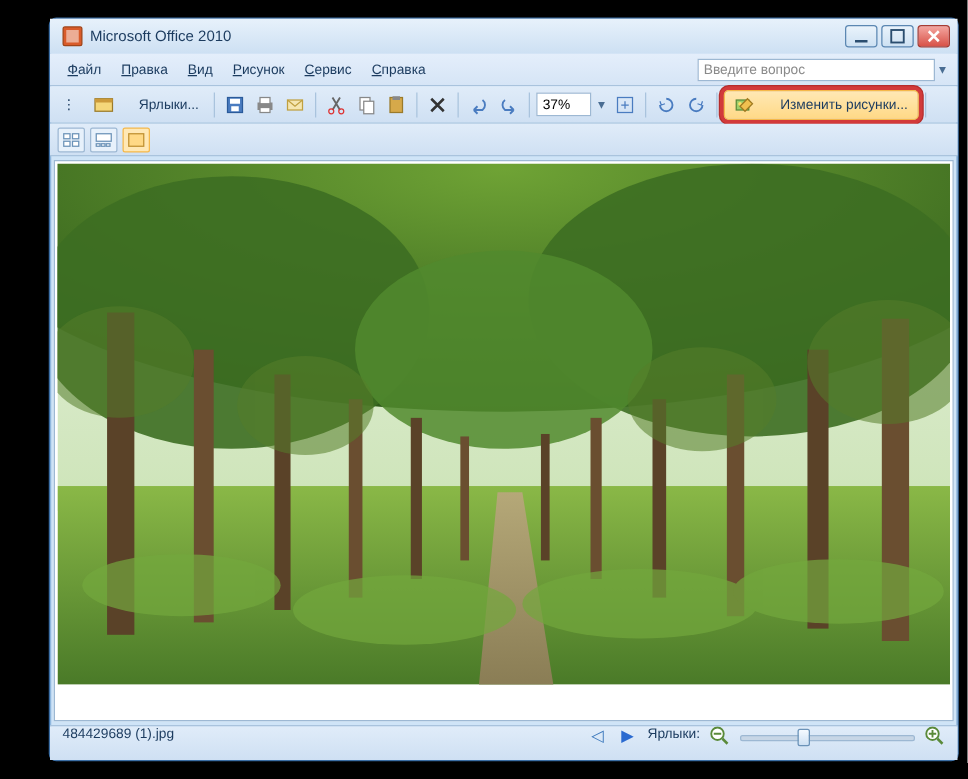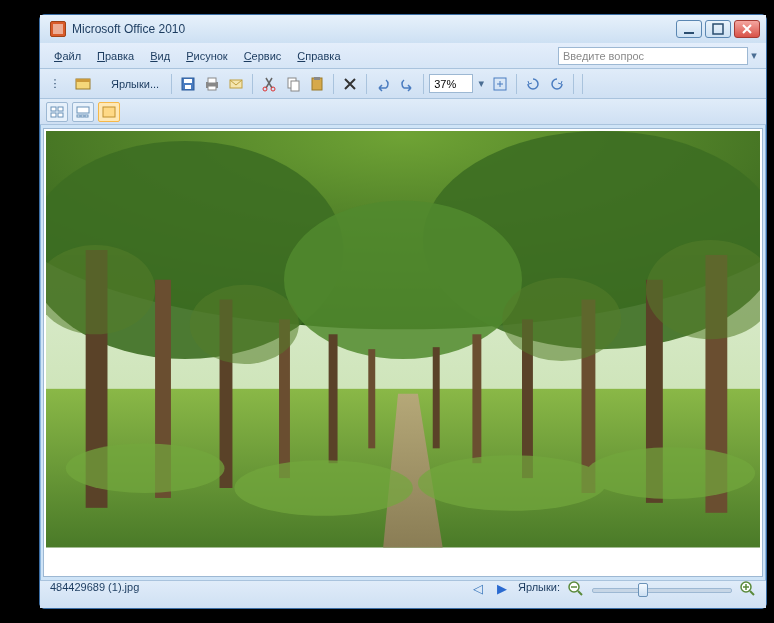--- a/index.html
+++ b/index.html
@@ -165,20 +165,28 @@
           <path d="M3 5l1 3 3-1" fill="none" stroke="#4a7cc0"></path>
         </svg>
       </div>
     <div class="tbtn">
         <svg class="sicon" viewBox="0 0 16 16">
           <path d="M8 3a5 5 0 1 0 5 5" fill="none" stroke="#4a7cc0" stroke-width="1.5"></path>
           <path d="M13 5l-1 3-3-1" fill="none" stroke="#4a7cc0"></path>
         </svg>
       </div>
     <div class="sep"></div>
+    <div class="lbtn hi">
+      <svg class="sicon" viewBox="0 0 16 16">
+          <rect x="1" y="4" width="10" height="8" fill="#9dce6a" stroke="#5a8a3a"></rect>
+          <circle cx="4" cy="7" r="1.5" fill="#ffe06a"></circle>
+          <path d="M10 3l4 4-6 6-4-4z" fill="#f0c050" stroke="#a07a20"></path>
+        </svg>
+      <span>Изменить рисунки...</span>
+    </div>
     <div class="sep"></div>
   </div>
 
   <div class="viewbar">
     <div class="vbtn">
         <svg width="14" height="12">
           <rect x="1" y="1" width="5" height="4" fill="#fff" stroke="#6a92b8"></rect>
           <rect x="8" y="1" width="5" height="4" fill="#fff" stroke="#6a92b8"></rect>
           <rect x="1" y="7" width="5" height="4" fill="#fff" stroke="#6a92b8"></rect>
           <rect x="8" y="7" width="5" height="4" fill="#fff" stroke="#6a92b8"></rect>

